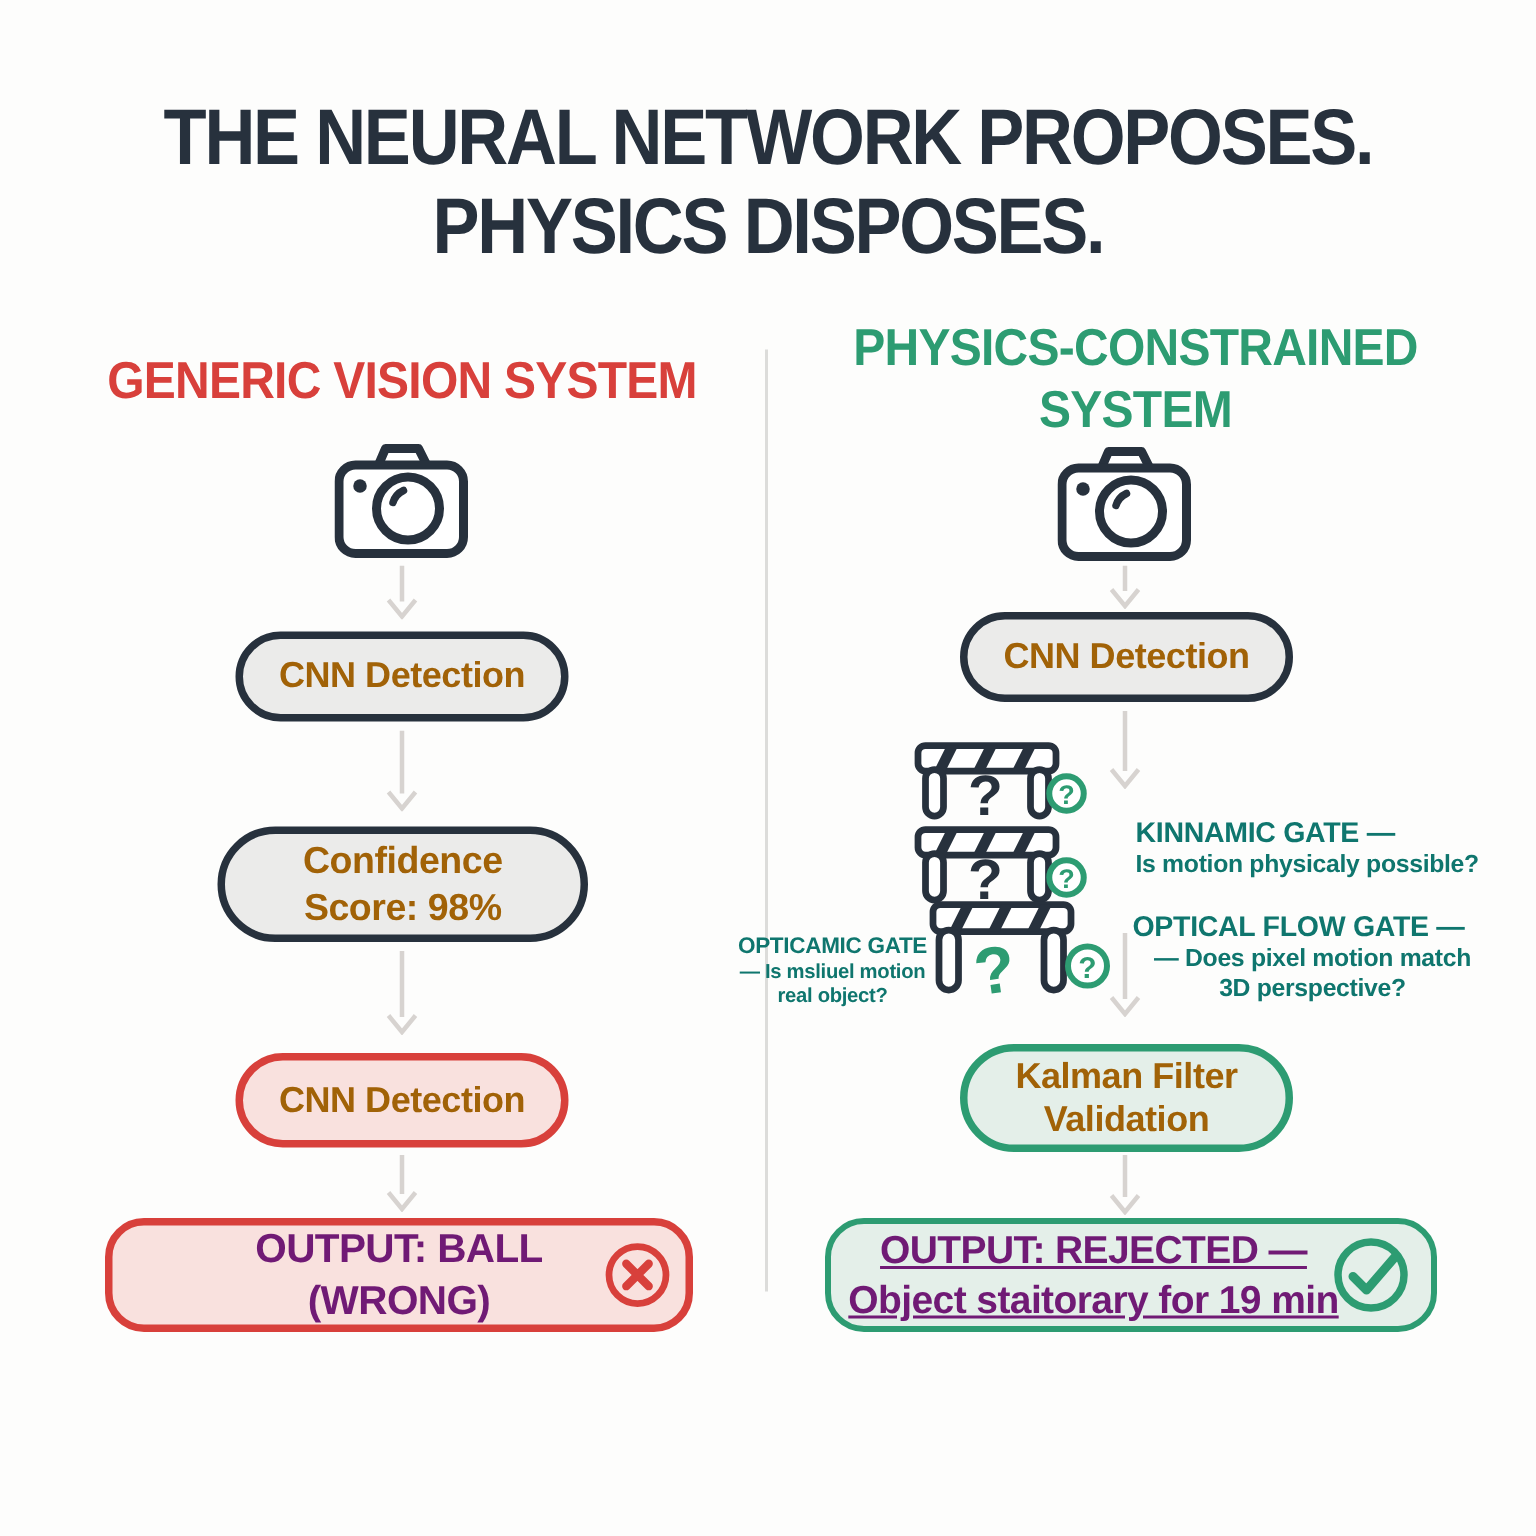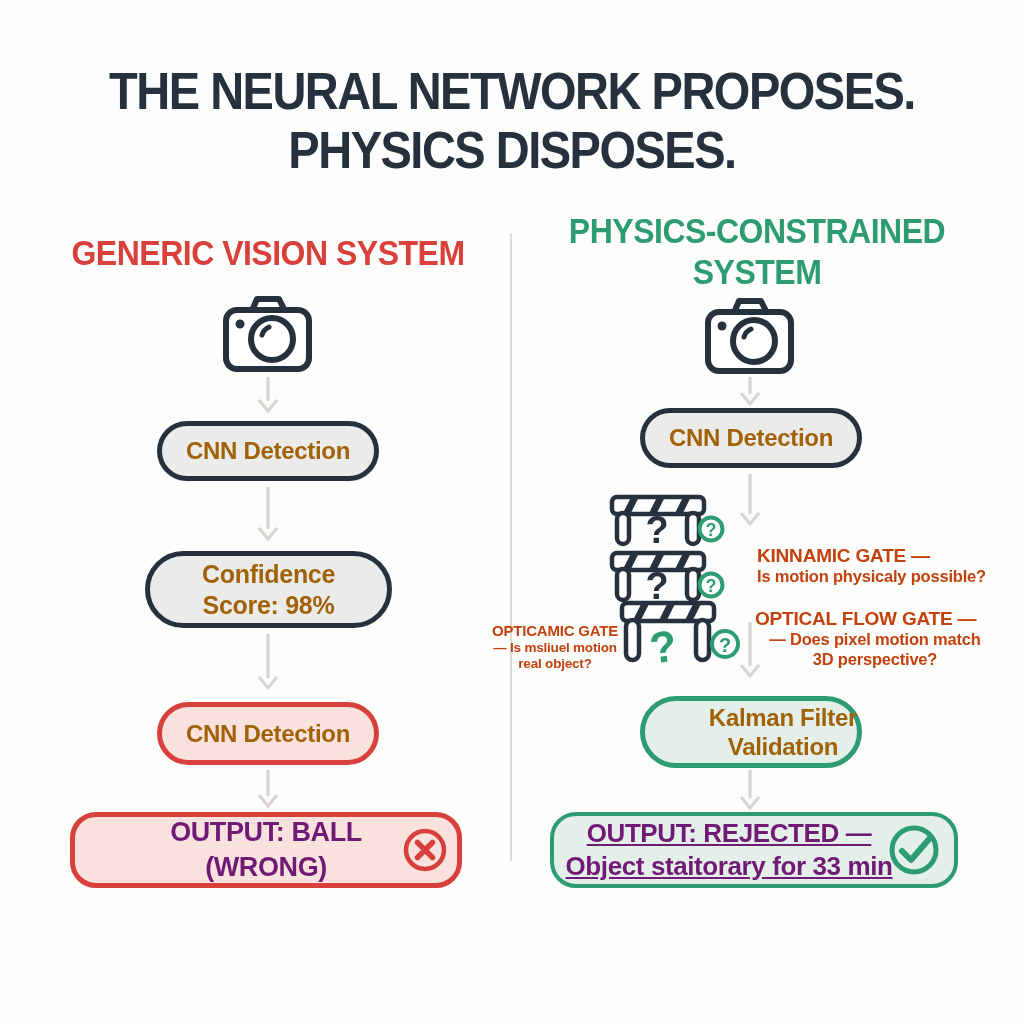--- a/index.html
+++ b/index.html
@@ -23,42 +23,42 @@
   
   .divider{position:absolute;left:510px;top:233px;width:2px;height:628px;background:#dcdcda;}
   
   .pill{
     position:absolute;display:flex;align-items:center;justify-content:center;
     border:5px solid #27313d;background:#ebebea;border-radius:36px;
     font-weight:700;font-size:24px;color:#a16207;text-align:center;line-height:1.22;
     letter-spacing:-0.3px;box-sizing:border-box;
   }
   .pill--red{border-color:#d8403b;background:#f9e1de;}
-  .pill--green{border-color:#2d9c72;background:#e4efe9;justify-content:flex-end;}
+  .pill--green{border-color:#2d9c72;background:#e4efe9;}
   .l-box1{left:157px;top:421px;width:222px;height:60px;}
   .l-box2{left:145px;top:551px;width:247px;height:77px;border-radius:40px;font-size:25px;}
   .l-box3{left:157px;top:702px;width:222px;height:63px;}
   .r-box1{left:640px;top:408px;width:222px;height:60px;}
   .r-box2{left:640px;top:696px;width:222px;height:72px;border-radius:38px;}
   .outbox{
     position:absolute;display:flex;align-items:center;justify-content:center;
     border-radius:26px;box-sizing:border-box;font-weight:700;font-size:27px;
     line-height:1.28;text-align:center;color:#701a75;letter-spacing:-0.4px;
   }
   .outbox--left{left:70px;top:812px;width:392px;height:76px;border:5px solid #d8403b;background:#f9e1de;}
   .outbox--right{left:550px;top:812px;width:408px;height:76px;border:4px solid #2d9c72;background:#e4efe9;font-size:26px;text-decoration:underline;}
   .outbox .badge{position:absolute;top:50%;transform:translateY(-50%);}
   .outbox--left .badge{right:8px;}
   .outbox--right .badge{right:12px;}
   
   .abs{position:absolute;}
   .cam--left{left:223px;top:293px;}
   .cam--right{left:705px;top:295px;}
   
-  .gate-label{position:absolute;color:#c2410c;font-weight:700;line-height:1.18;letter-spacing:-0.2px;}
+  .gate-label{position:absolute;color:#0f766e;font-weight:700;line-height:1.18;letter-spacing:-0.2px;}
   .gate-label .g-title{font-size:19px;}
   .gate-label .g-desc{font-size:16.5px;}
   .gl-kinnamic{left:757px;top:545px;width:240px;text-align:left;}
   .gl-optical{left:755px;top:608px;width:240px;text-align:left;}
   .gl-optical .g-desc{text-align:center;}
   .gl-opticamic{left:488px;top:622px;width:134px;text-align:center;}
   .gl-opticamic .g-title{font-size:15px;}
   .gl-opticamic .g-desc{font-size:13.5px;line-height:1.2;}
 </style>
 </head>
@@ -243,21 +243,21 @@
   </div>
 
   <svg class="abs" style="left:738px;top:770px" width="24" height="40" viewBox="0 0 24 40">
     <path d="M12 0 V28" stroke="#d7d3d0" stroke-width="3" fill="none"></path>
     <path d="M3 27 L12 38 L21 27" stroke="#d7d3d0" stroke-width="3" fill="none"></path>
   </svg>
 
   <div class="outbox outbox--right">
     <span style="padding-right:50px">
       <span style="display:block">OUTPUT: REJECTED —</span>
-      <span style="display:block">Object staitorary for 33 min</span>
+      <span style="display:block">Object staitorary for 19 min</span>
     </span>
     <svg class="badge" width="56" height="56" viewBox="0 0 56 56">
       <circle cx="28" cy="28" r="22" fill="none" stroke="#2d9c72" stroke-width="5"></circle>
       <path d="M16 29 L25 38 L44 16" fill="none" stroke="#2d9c72" stroke-width="6" stroke-linecap="round" stroke-linejoin="round"></path>
     </svg>
   </div>
 
 </div>
 
 </body></html>

